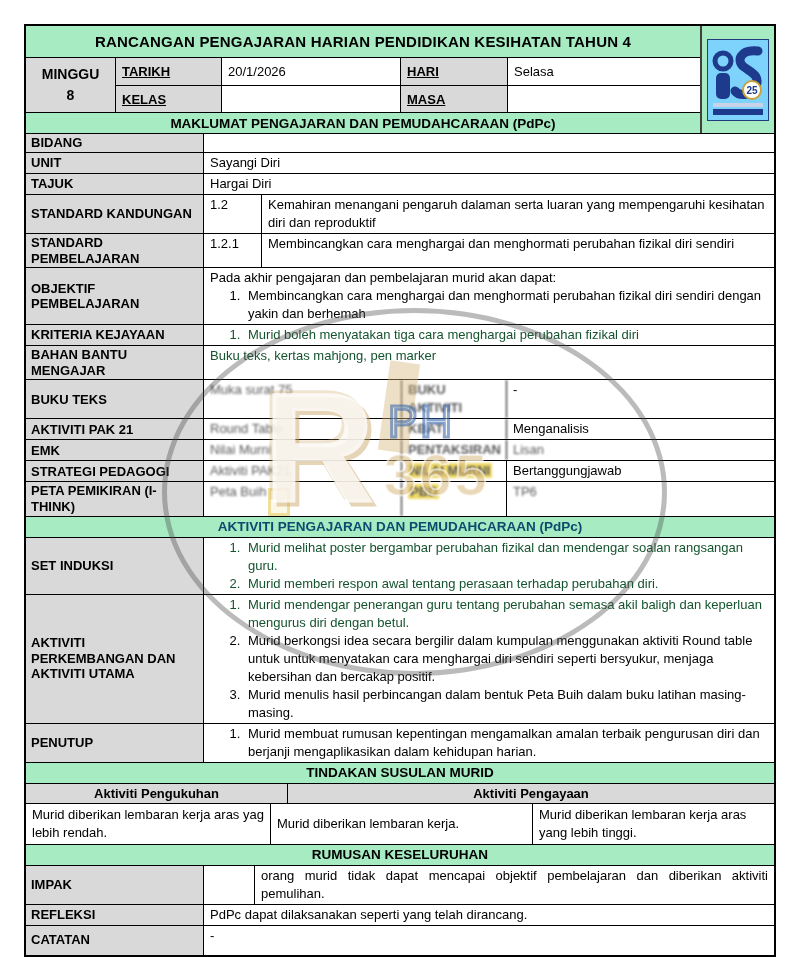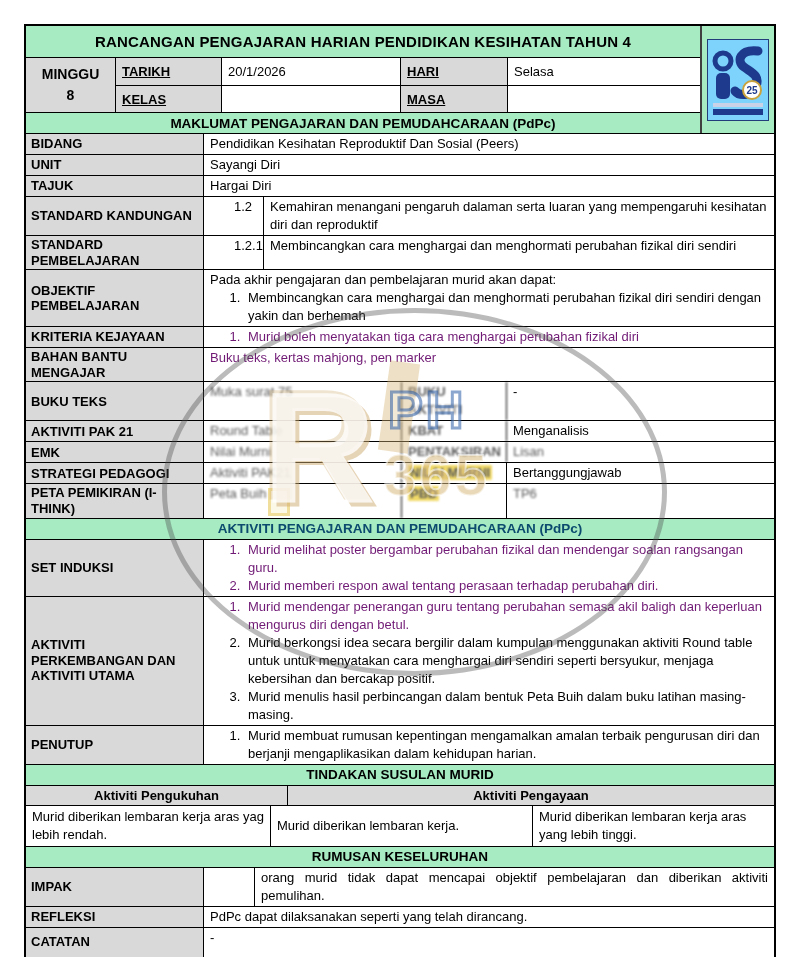--- a/index.html
+++ b/index.html
@@ -49,21 +49,21 @@
     padding: 2px;
   }
   
   .row { display: flex; border-top: 1px solid #000; min-height: 19px; }
   .lab {
     width: 178px; background: var(--gray); font-weight: bold;
     padding: 1px 5px; border-right: 1px solid #000;
     display: flex; align-items: center; line-height: 1.2;
   }
   .val { flex: 1; padding: 1px 6px; line-height: 18px; }
-  .code { width: 36px; padding: 1px 6px; border-right: 1px solid #000; line-height: 18px; margin-left: 24px; }
+  .code { width: 58px; padding: 1px 6px; border-right: 1px solid #000; line-height: 18px; }
   .val1 { width: 198px; padding: 1px 6px; border-right: 1px solid #000; line-height: 18px; }
   .lab2 { width: 105px; padding: 1px 6px; border-right: 1px solid #000; font-weight: bold; line-height: 18px; }
   .val2 { flex: 1; padding: 1px 6px; line-height: 18px; }
   ol { margin: 0 0 0 12px; padding-left: 22px; }
   ol li { padding-left: 4px; line-height: 18px; }
   .intro { line-height: 18px; }
   
   .tcol-h { display: flex; border-top: 1px solid #000; background: var(--gray); font-weight: bold; }
   .tcol-h div { padding: 2px 4px; text-align: center; }
   .tcol-v { display: flex; border-top: 1px solid #000; }
@@ -74,36 +74,36 @@
   .vcenter { display: flex; align-items: center; }
   
   .impak-right { flex: 1; display: flex; flex-direction: column; }
   .impak-sub { display: flex; flex: 1; }
   .impak-sub + .impak-sub { border-top: 1px solid #000; }
   .numcell { width: 51px; border-right: 1px solid #000; }
   .jtext { flex: 1; padding: 1px 6px; line-height: 18px; text-align: justify; }
   .tall { min-height: 30px; }
   
   .fz  { filter: blur(1.1px); color: #5a5a5a; }
-  .fz2 { filter: blur(0.7px); color: #701a75; }
+  .fz2 { filter: blur(0.7px); color: #14532d; }
   .hl  { background: var(--yellow); padding: 0 2px; border-radius: 1px; }
   .bar-pdpc { color: #0c4a6e; filter: blur(0.5px); }
   
   .wm { position: absolute; inset: 0; pointer-events: none; z-index: 6; font-family: "Liberation Sans", sans-serif; }
   .wm-ellipse {
     position: absolute; left: 162px; top: 308px; width: 505px; height: 368px;
     border: 5px solid rgba(75,75,75,0.38); border-radius: 50%;
   }
   .wm-r {
     position: absolute; left: 262px; top: 368px; font-size: 158px; font-weight: bold; line-height: 1;
     color: rgba(255,255,255,0.78);
     text-shadow: 4px 4px 0 rgba(205,170,110,0.5), -3px -3px 0 rgba(205,170,110,0.32);
   }
   .wm-ph {
-    position: absolute; left: 388px; top: 384px; font-size: 52px; font-weight: 700; line-height: 1;
+    position: absolute; left: 388px; top: 400px; font-size: 44px; font-weight: 400; line-height: 1;
     letter-spacing: 3px; color: rgba(255,255,255,0.28);
     -webkit-text-stroke: 3px rgba(46,94,168,0.55);
   }
   .wm-365 {
     position: absolute; left: 384px; top: 446px; font-size: 58px; font-weight: 800; line-height: 1;
     letter-spacing: 3px; color: rgba(216,186,126,0.55);
     -webkit-text-stroke: 2px rgba(255,255,255,0.55);
   }
   .wm-ribbon {
     position: absolute; left: 384px; top: 362px; width: 30px; height: 90px;
@@ -154,21 +154,20 @@
           <text x="42" y="51" text-anchor="middle" font-size="10" font-weight="bold" fill="#1d3a8c">25</text>
           <rect x="3" y="60" width="50" height="4" fill="#c9d2e6"></rect>
           <rect x="3" y="66" width="50" height="6" fill="#1d3a8c"></rect>
         </svg>
       </div>
     </div>
   </div>
 
   <div class="row">
     <div class="lab">BIDANG</div>
-    <div class="val">Pendidikan Kesihatan Reproduktif Dan Sosial (Peers)</div>
   </div>
   <div class="row">
     <div class="lab">UNIT</div>
     <div class="val">Sayangi Diri</div>
   </div>
   <div class="row">
     <div class="lab">TAJUK</div>
     <div class="val">Hargai Diri</div>
   </div>
   <div class="row">

